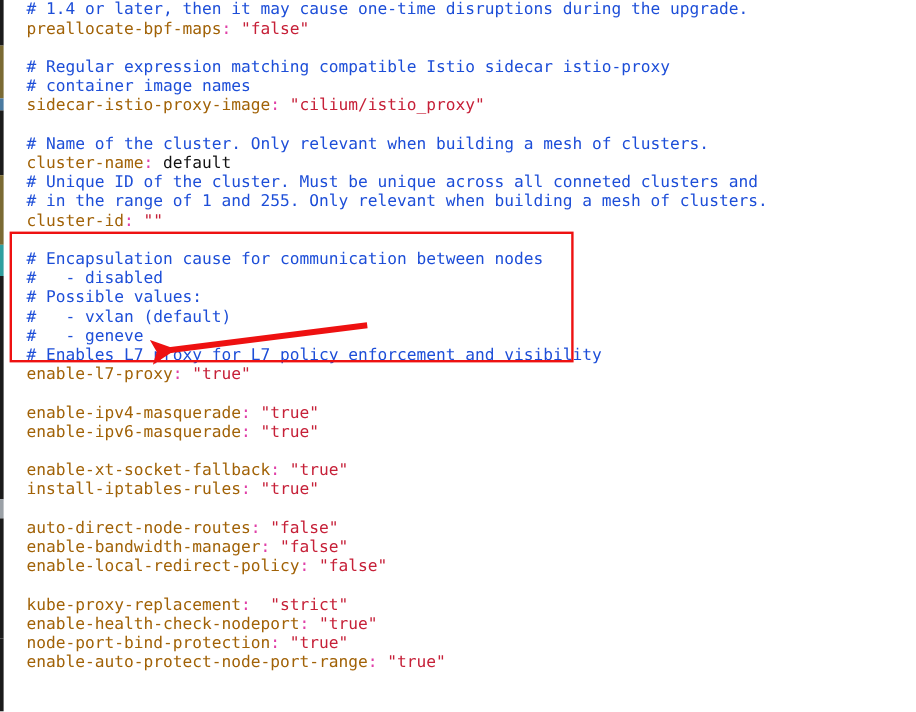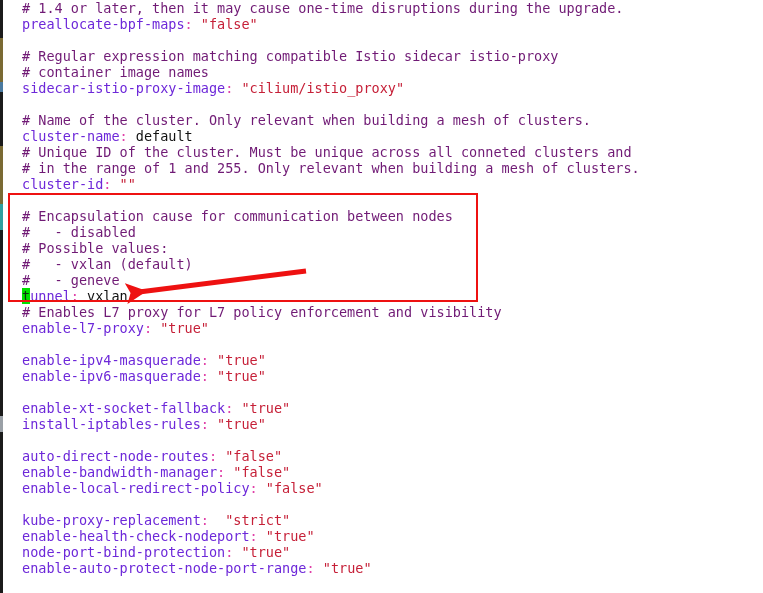--- a/index.html
+++ b/index.html
@@ -49,22 +49,22 @@
 
   .line {
     height: 16px;
     line-height: 16px;
     font-size: 13.5px;
     white-space: pre;
     padding-left: 22px;
     letter-spacing: 0px;
   }
 
-  .cmt   { color: #701a75; }
-  .key   { color: #6d28d9; }
+  .cmt   { color: #1d4ed8; }
+  .key   { color: #a16207; }
   .colon { color: #e040a8; }
   .str   { color: #c62038; }
   .plain { color: #111111; }
 
   .cursor {
     background: #00e000;
     color: #103010;
   }
 
   
@@ -114,21 +114,20 @@
       <div class="line"><span class="key">cluster-name</span><span class="colon">:&nbsp;</span><span class="plain">default</span></div>
       <div class="line"><span class="cmt"># Unique ID of the cluster. Must be unique across all conneted clusters and</span></div>
       <div class="line"><span class="cmt"># in the range of 1 and 255. Only relevant when building a mesh of clusters.</span></div>
       <div class="line"><span class="key">cluster-id</span><span class="colon">:&nbsp;</span><span class="str">""</span></div>
       <div class="line">&nbsp;</div>
       <div class="line"><span class="cmt"># Encapsulation cause for communication between nodes</span></div>
       <div class="line"><span class="cmt">#   - disabled</span></div>
       <div class="line"><span class="cmt"># Possible values:</span></div>
       <div class="line"><span class="cmt">#   - vxlan (default)</span></div>
       <div class="line"><span class="cmt">#   - geneve</span></div>
-      <div class="line"><span class="cursor">t</span><span class="key">unnel</span><span class="colon">:&nbsp;</span><span class="plain">vxlan</span></div>
       <div class="line"><span class="cmt"># Enables L7 proxy for L7 policy enforcement and visibility</span></div>
       <div class="line"><span class="key">enable-l7-proxy</span><span class="colon">:&nbsp;</span><span class="str">"true"</span></div>
       <div class="line">&nbsp;</div>
       <div class="line"><span class="key">enable-ipv4-masquerade</span><span class="colon">:&nbsp;</span><span class="str">"true"</span></div>
       <div class="line"><span class="key">enable-ipv6-masquerade</span><span class="colon">:&nbsp;</span><span class="str">"true"</span></div>
       <div class="line">&nbsp;</div>
       <div class="line"><span class="key">enable-xt-socket-fallback</span><span class="colon">:&nbsp;</span><span class="str">"true"</span></div>
       <div class="line"><span class="key">install-iptables-rules</span><span class="colon">:&nbsp;</span><span class="str">"true"</span></div>
       <div class="line">&nbsp;</div>
       <div class="line"><span class="key">auto-direct-node-routes</span><span class="colon">:&nbsp;</span><span class="str">"false"</span></div>

